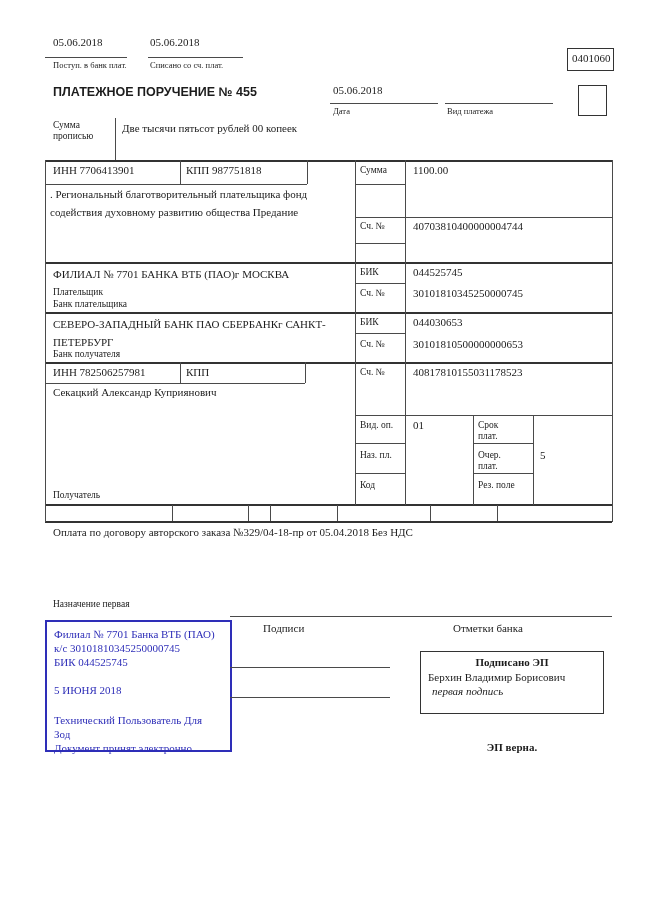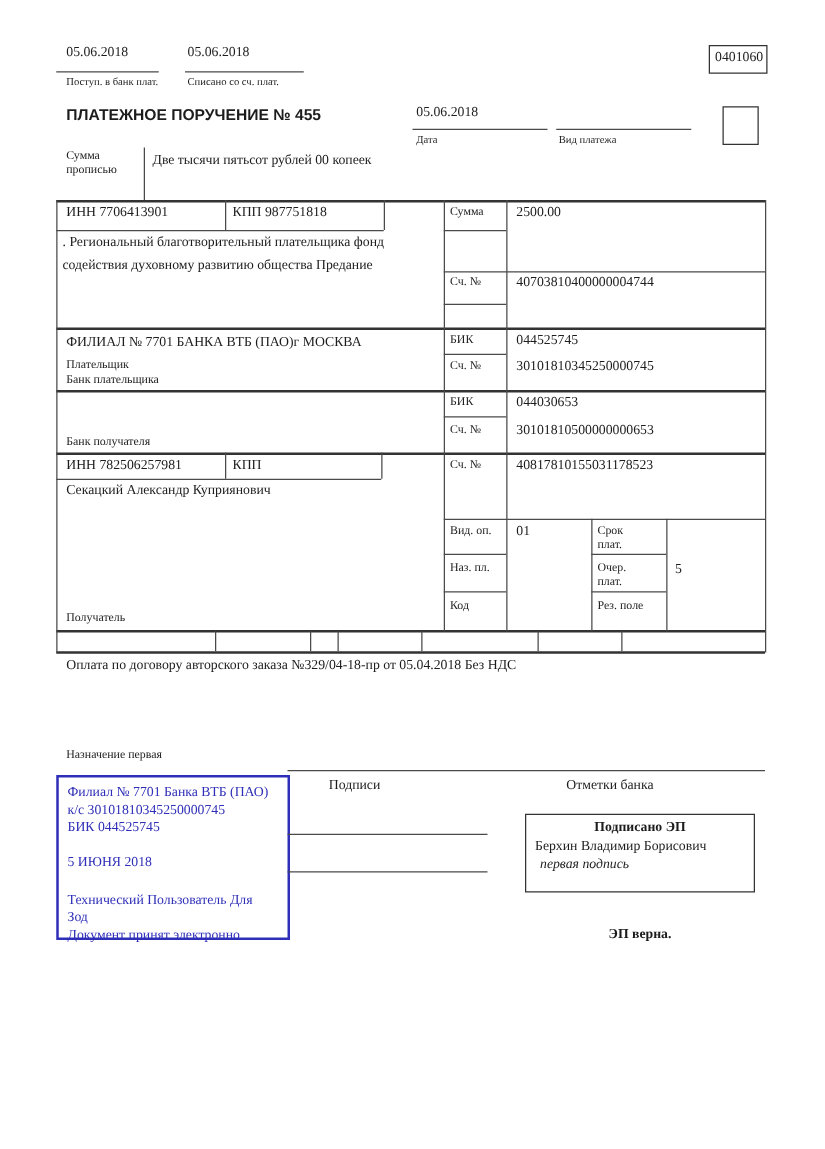--- a/index.html
+++ b/index.html
@@ -27,50 +27,51 @@
 </head>
 <body>
 
 <div id="page">
 
   <div class="t" style="left:53px;top:36px;">05.06.2018</div>
   <div class="t sm" style="left:53px;top:60px;">Поступ. в банк плат.</div>
   <div class="t" style="left:150px;top:36px;">05.06.2018</div>
   <div class="t sm" style="left:150px;top:60px;">Списано со сч. плат.</div>
 
-  <div class="box" style="left:567px;top:36px;width:45px;height:21px;">
+  <div class="box" style="left:567px;top:48px;width:45px;height:21px;">
     <div class="t" style="left:4px;top:3px;">0401060</div>
   </div>
 
   <div class="t title" style="left:53px;top:86px;">ПЛАТЕЖНОЕ ПОРУЧЕНИЕ № 455</div>
   <div class="t" style="left:333px;top:84px;">05.06.2018</div>
   <div class="t sm" style="left:333px;top:106px;">Дата</div>
   <div class="t sm" style="left:447px;top:106px;">Вид платежа</div>
   <div class="box" style="left:578px;top:85px;width:27px;height:29px;"></div>
 
   <div class="t lbl wrap" style="left:53px;top:120px;width:55px;">Сумма прописью</div>
   <div class="t" style="left:122px;top:122px;">Две тысячи пятьсот рублей 00 копеек</div>
 
   <div class="t" style="left:53px;top:164px;">ИНН 7706413901</div>
   <div class="t" style="left:186px;top:164px;">КПП 987751818</div>
   <div class="t lbl" style="left:360px;top:165px;">Сумма</div>
-  <div class="t" style="left:413px;top:164px;">2500.00</div>
+  <div class="t" style="left:413px;top:164px;">1100.00</div>
 
   <div class="t wrap name-block" style="left:50px;top:186px;width:302px;">. Региональный благотворительный плательщика фонд содействия духовному развитию общества Предание</div>
   <div class="t lbl" style="left:360px;top:221px;">Сч. №</div>
   <div class="t" style="left:413px;top:220px;">40703810400000004744</div>
   <div class="t lbl" style="left:53px;top:247px;margin-top:40px;">Плательщик</div>
 
   <div class="t wrap name-block" style="left:53px;top:266px;width:300px;">ФИЛИАЛ № 7701 БАНКА ВТБ (ПАО)г МОСКВА</div>
   <div class="t lbl" style="left:360px;top:267px;">БИК</div>
   <div class="t" style="left:413px;top:266px;">044525745</div>
   <div class="t lbl" style="left:360px;top:288px;">Сч. №</div>
   <div class="t" style="left:413px;top:287px;">30101810345250000745</div>
   <div class="t lbl" style="left:53px;top:299px;">Банк плательщика</div>
 
+  <div class="t wrap name-block" style="left:53px;top:316px;width:300px;">СЕВЕРО-ЗАПАДНЫЙ БАНК ПАО СБЕРБАНКг САНКТ-ПЕТЕРБУРГ</div>
   <div class="t lbl" style="left:360px;top:317px;">БИК</div>
   <div class="t" style="left:413px;top:316px;">044030653</div>
   <div class="t lbl" style="left:360px;top:339px;">Сч. №</div>
   <div class="t" style="left:413px;top:338px;">30101810500000000653</div>
   <div class="t lbl" style="left:53px;top:349px;">Банк получателя</div>
 
   <div class="t" style="left:53px;top:366px;">ИНН 782506257981</div>
   <div class="t" style="left:186px;top:366px;">КПП</div>
   <div class="t lbl" style="left:360px;top:367px;">Сч. №</div>
   <div class="t" style="left:413px;top:366px;">40817810155031178523</div>

